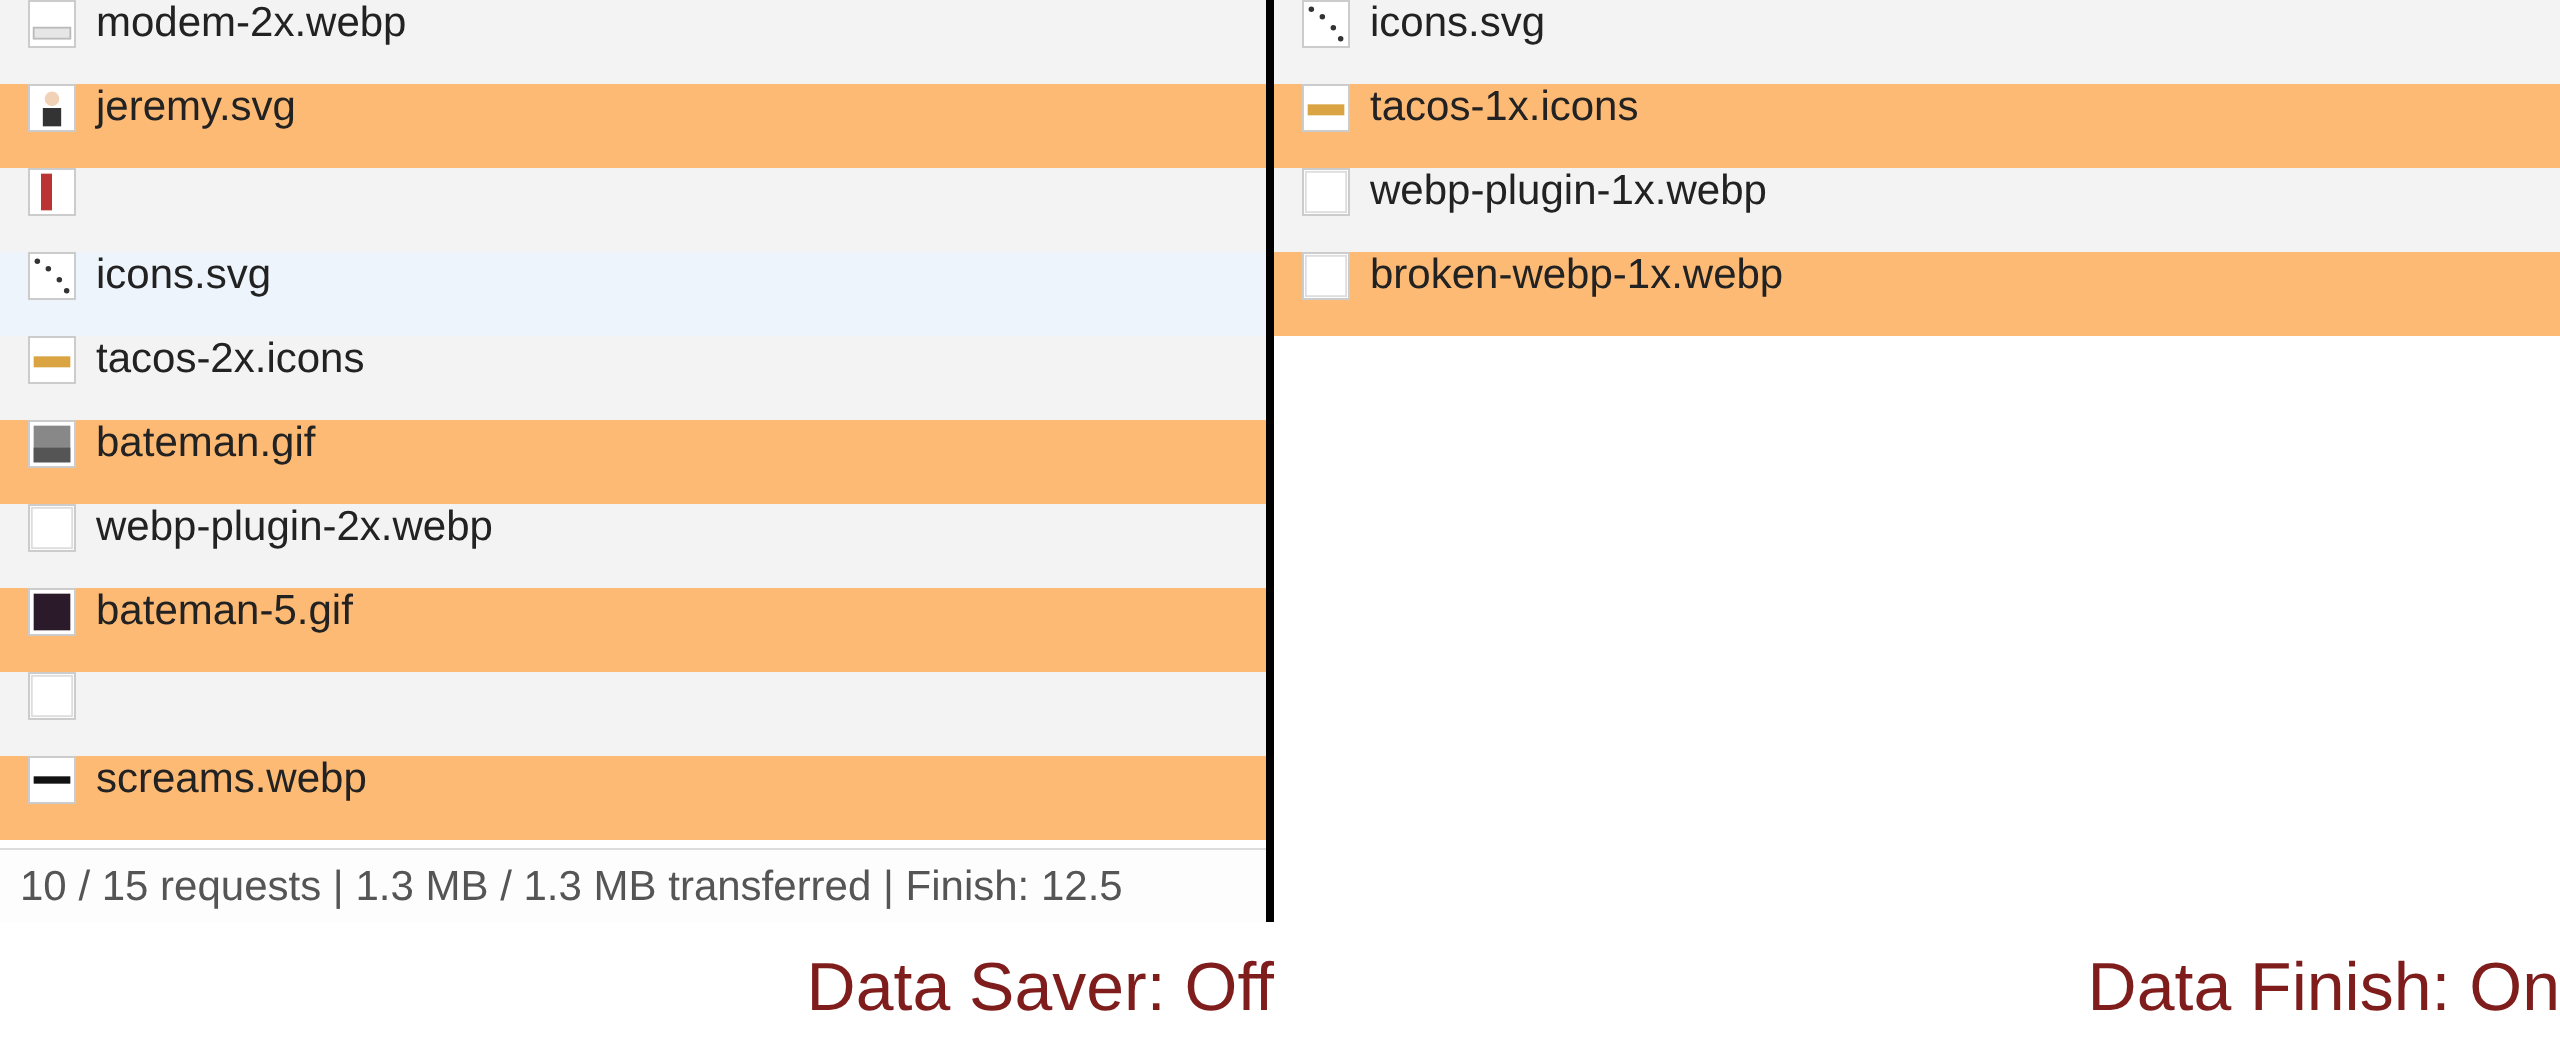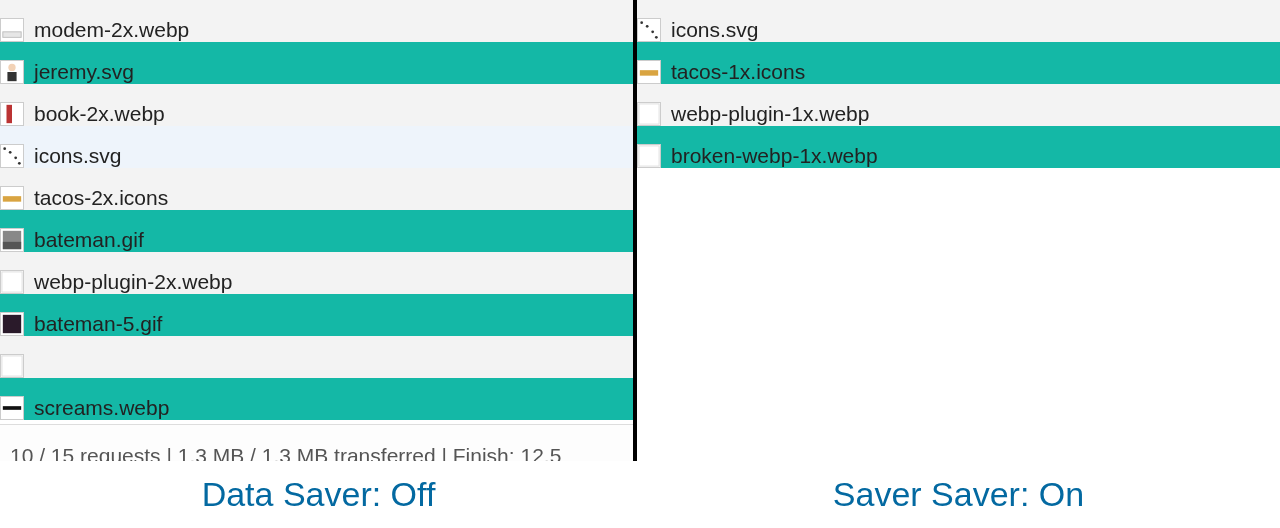--- a/index.html
+++ b/index.html
@@ -28,27 +28,27 @@
     }
     .panel.right {
       flex: 1;
     }
     .file-list {
       flex: 1;
       overflow: hidden;
     }
     .row {
       display: flex;
-      align-items: flex-end;
+      align-items: flex-start;
       height: 42px;
-      padding-left: 0;
+      padding-left: 14px;
       gap: 10px;
     }
     .row.odd { background: #f3f3f3; }
-    .row.even { background: #14b8a6; }
+    .row.even { background: #fdba74; }
     .row.sel { background: #eef4fb; }
     .thumb {
       width: 24px;
       height: 24px;
       flex: 0 0 24px;
       border: 1px solid #ccc;
       background: #fff;
       display: flex;
       align-items: center;
       justify-content: center;
@@ -60,34 +60,34 @@
       color: #222;
       white-space: nowrap;
     }
     .statusbar {
       height: 37px;
       line-height: 37px;
       background: #fdfdfd;
       border-top: 1px solid #ddd;
       color: #555;
       font-size: 21px;
-      padding: 12px 10px;
+      padding: 0 10px;
       white-space: nowrap;
       overflow: hidden;
     }
     .captions {
       display: flex;
       width: 100%;
       height: 67px;
       align-items: center;
     }
     .caption {
-      text-align: center;
+      text-align: right;
       font-size: 34px;
-      color: #0369a1;
+      color: #7f1d1d;
       font-weight: 400;
     }
     .caption.left { width: 637px; }
     .caption.right { flex: 1; }
   </style>
 </head>
 <body>
 
 <div class="panels">
   <div class="panel left">
@@ -109,21 +109,20 @@
           </div>
           <span class="fname">jeremy.svg</span>
         </div>
         <div class="row odd">
           <div class="thumb">
             <svg viewBox="0 0 24 24">
               <rect x="6" y="2" width="6" height="20" fill="#b33"></rect>
               <rect x="12" y="2" width="2" height="20" fill="#fff"></rect>
             </svg>
           </div>
-          <span class="fname">book-2x.webp</span>
         </div>
         <div class="row sel">
           <div class="thumb">
             <svg viewBox="0 0 24 24">
               <circle cx="4" cy="4" r="1.5" fill="#333"></circle>
               <circle cx="10" cy="8" r="1.5" fill="#333"></circle>
               <circle cx="16" cy="14" r="1.5" fill="#333"></circle>
               <circle cx="20" cy="20" r="1.5" fill="#333"></circle>
             </svg>
           </div>
@@ -215,14 +214,14 @@
               <rect x="1" y="1" width="22" height="22" fill="#fff" stroke="#ddd"></rect>
             </svg>
           </div>
           <span class="fname">broken-webp-1x.webp</span>
         </div>
       </div>
   </div>
 </div>
 <div class="captions">
   <div class="caption left">Data Saver: Off</div>
-  <div class="caption right">Saver Saver: On</div>
+  <div class="caption right">Data Finish: On</div>
 </div>
 
 </body></html>

